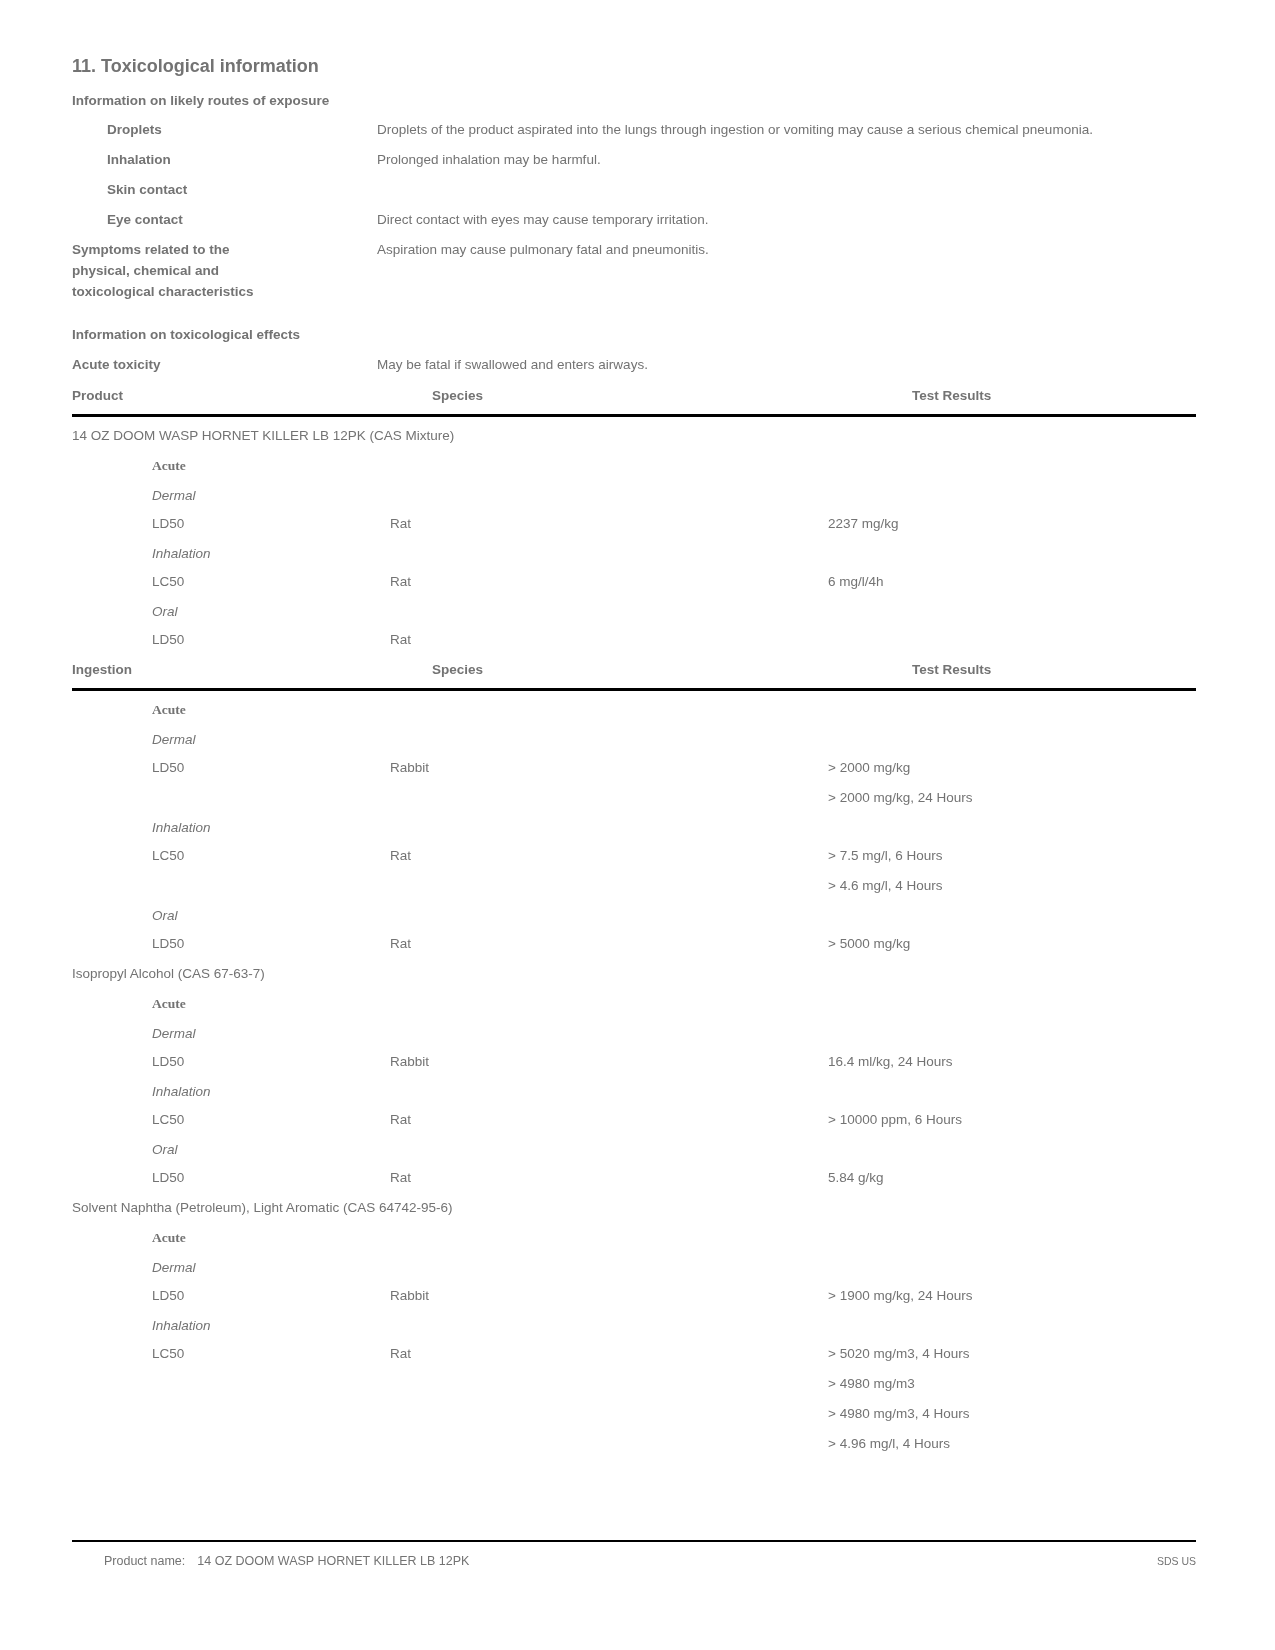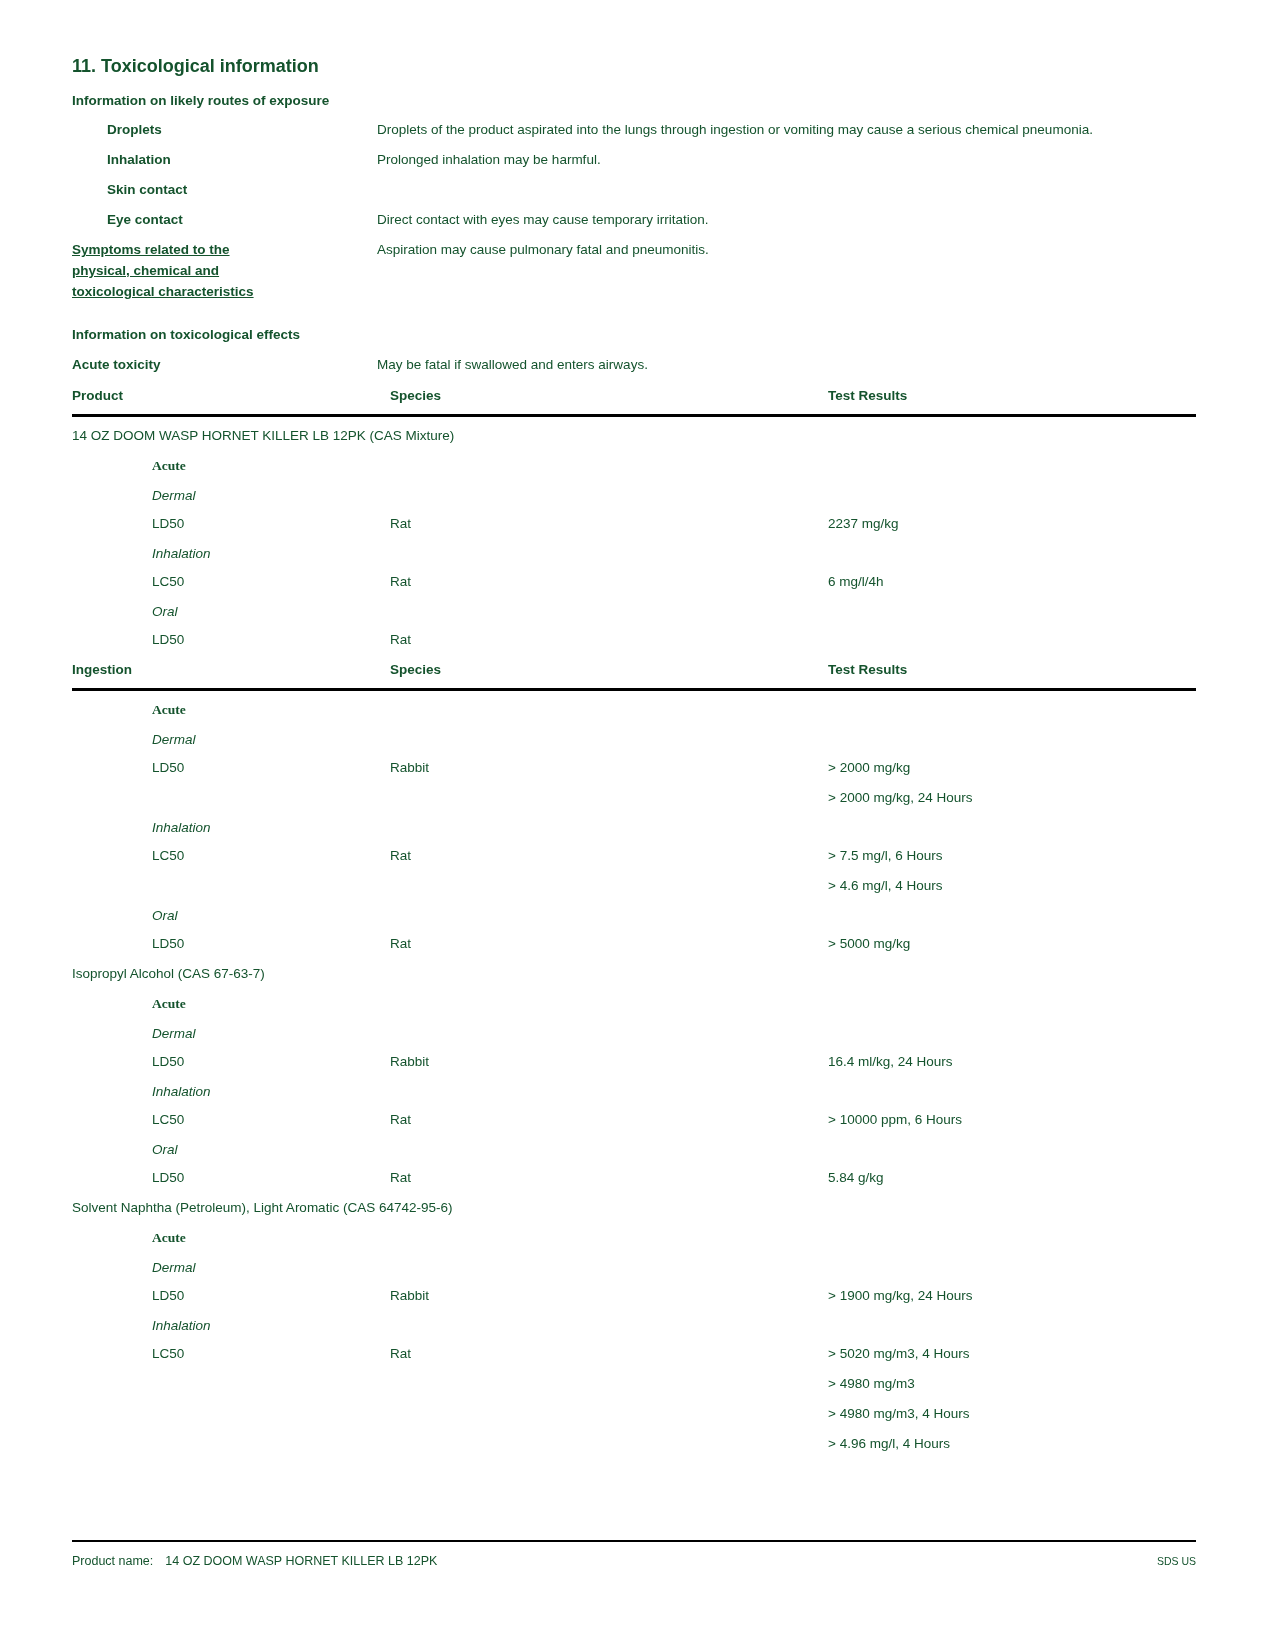--- a/index.html
+++ b/index.html
@@ -1,48 +1,48 @@
 <!DOCTYPE html>
 <html><head>
 <meta charset="utf-8">
 <style>
   html,body{margin:0;padding:0;background:#e8e8e8;}
   .page{
     position:relative;width:1275px;height:1650px;background:#ffffff;
-    font-family:"Liberation Sans","DejaVu Sans",sans-serif;color:#14532d;
+    font-family:"Liberation Sans","DejaVu Sans",sans-serif;color:#737373;
     font-size:13.5px;line-height:21px;overflow:hidden;margin:0 auto;
   }
   .content{position:absolute;left:72px;top:0;width:1124px;}
   .sec-title{font-size:18px;font-weight:bold;line-height:24px;margin:54px 0 12px 0;}
   .sub-head{font-weight:bold;margin:0 0 8px 0;}
   .exp-row{display:grid;grid-template-columns:305px 1fr;margin-bottom:9px;}
   .exp-label{font-weight:bold;padding-left:35px;}
   .exp-text{max-width:800px;}
   .sym-row{display:grid;grid-template-columns:305px 1fr;margin-bottom:9px;}
-  .sym-label{font-weight:bold;max-width:215px;text-decoration:underline;}
+  .sym-label{font-weight:bold;max-width:215px;}
   .effects-head{font-weight:bold;margin:22px 0 9px 0;}
   .acute-row{display:grid;grid-template-columns:305px 1fr;margin-bottom:10px;}
   .acute-label{font-weight:bold;}
   .tbl-head{
     display:grid;grid-template-columns:318px 438px 1fr;font-weight:bold;
-    border-bottom:3px solid #000;padding-bottom:8px;margin-bottom:8px;
+    border-bottom:3px solid #000;padding-bottom:8px;margin-bottom:8px;gap:42px;
   }
   .t-name{margin:4px 0 9px 0;}
   .t-class{font-weight:bold;margin:0 0 9px 80px;font-family:Liberation Serif, serif;}
   .t-route{font-style:italic;margin:3px 0 7px 80px;}
   .t-row{display:grid;grid-template-columns:318px 438px 1fr;margin-bottom:9px;}
   .t-row .c1{padding-left:80px;}
   .comp-head{margin-top:2px;}
   .footer{
     position:absolute;left:72px;top:1540px;width:1124px;
     border-top:2px solid #000;padding-top:9px;font-size:12.5px;
   }
   .f-row{display:flex;justify-content:space-between;align-items:baseline;}
   .f-row + .f-row{margin-top:7px;}
-  .f-left span{margin-right:6px;}
+  .f-left span{margin-right:6px;margin-left:32px;}
   .f-left .gap{margin-right:26px;}
   .f-sds{font-size:10.5px;}
   .f-page{font-size:14.5px;}
 </style>
 </head>
 <body>
 
 <div class="page">
   <div class="content">
 

